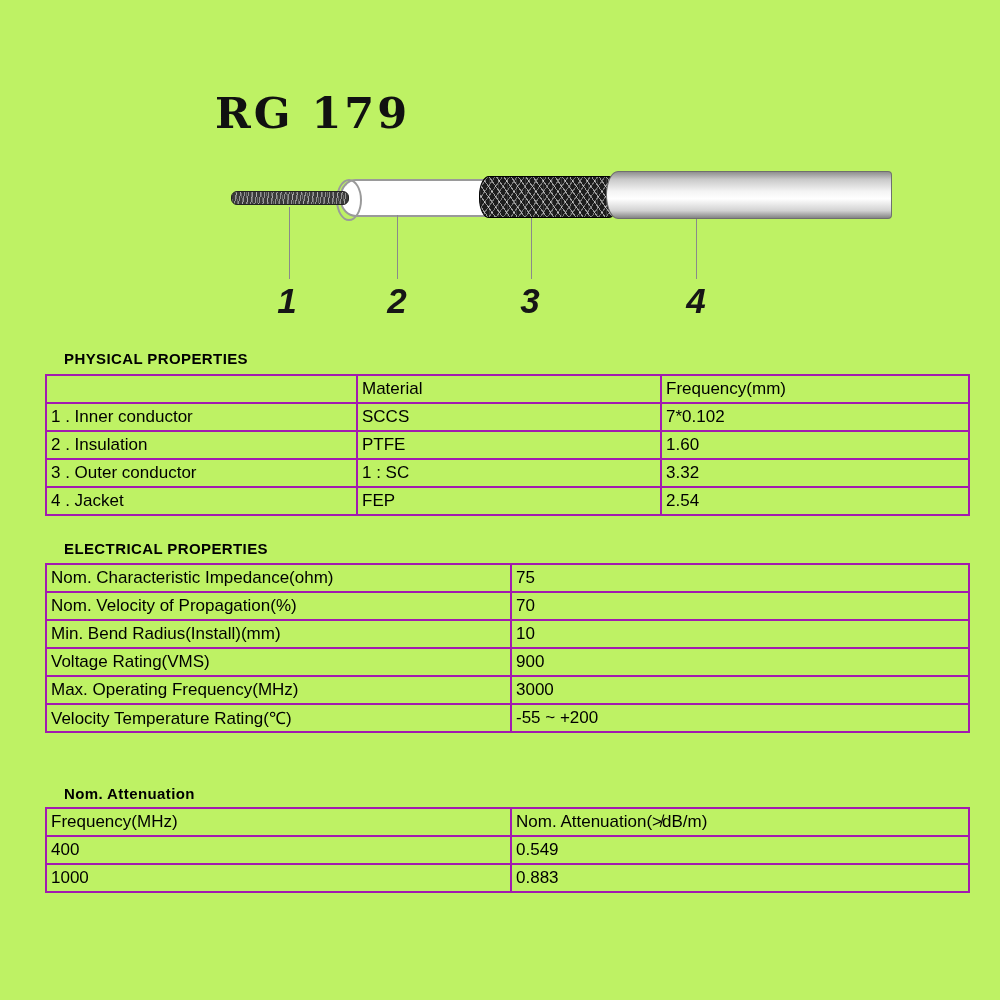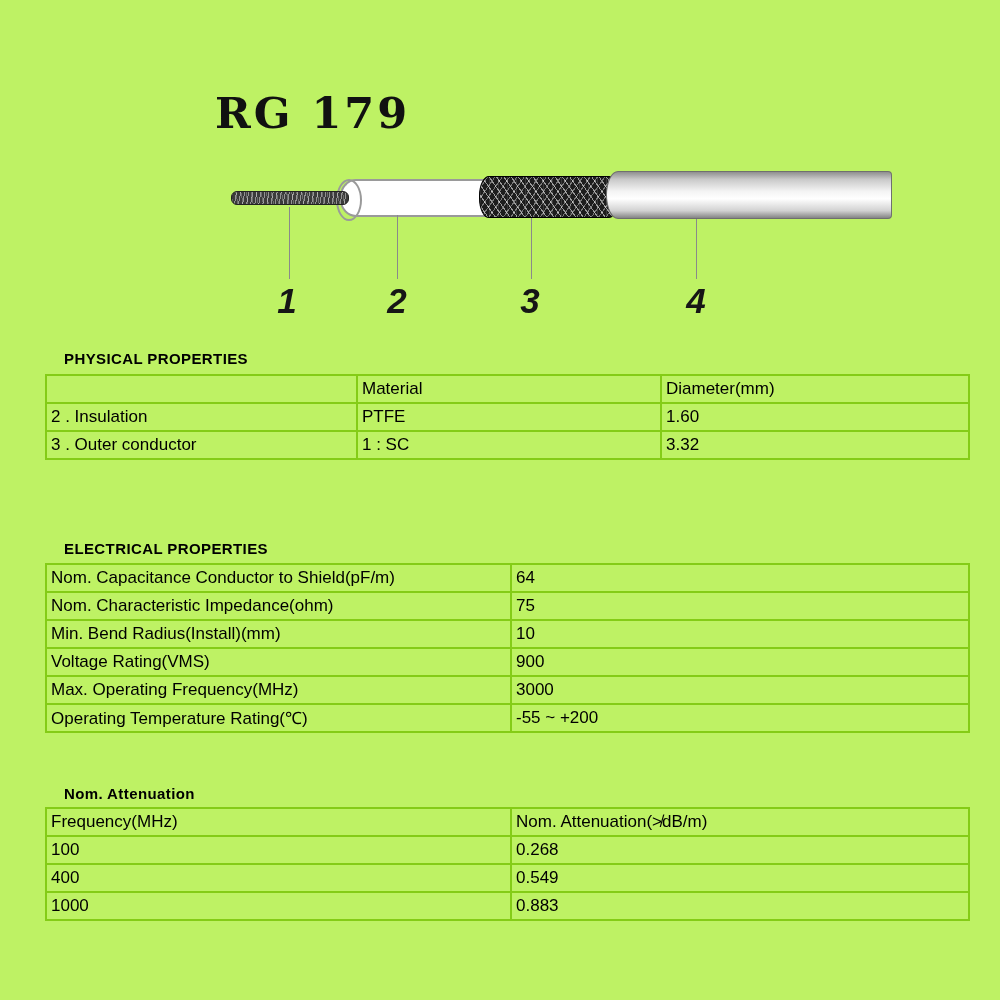--- a/index.html
+++ b/index.html
@@ -49,21 +49,21 @@
 
   
   .sec-heading{position:absolute;left:64px;font-size:15px;font-weight:bold;
       letter-spacing:.4px;color:#000;}
   .h-phys{top:350px;}
   .h-elec{top:540px;text-align:right;}
   .h-atten{top:785px;}
 
   table.spec{position:absolute;left:45px;width:923px;border-collapse:collapse;
       table-layout:fixed;font-size:17px;color:#000;}
-  table.spec th,table.spec td{border:2px solid #84cc16;height:25px;
+  table.spec th,table.spec td{border:2px solid #a21caf;height:25px;
       padding:0 3px 1px 4px;text-align:left;font-weight:normal;
       white-space:nowrap;overflow:hidden;}
   .t-phys{top:374px;}
   .t-elec{top:563px;}
   .t-atten{top:807px;border-radius:26px;}
 </style>
 </head>
 <body>
 
 <div id="page">
@@ -92,89 +92,95 @@
   <table class="spec t-phys">
     <colgroup>
         <col style="width:311px">
         <col style="width:304px">
         <col style="width:308px">
       </colgroup>
     <thead>
       <tr>
         <th></th>
         <th>Material</th>
-        <th>Diameter(mm)</th>
+        <th>Frequency(mm)</th>
       </tr>
     </thead>
     <tbody>
+        <tr>
+          <td>1 . Inner conductor</td>
+          <td>SCCS</td>
+          <td>7*0.102</td>
+        </tr>
         <tr>
           <td>2 . Insulation</td>
           <td>PTFE</td>
           <td>1.60</td>
         </tr>
         <tr>
           <td>3 . Outer conductor</td>
           <td>1 : SC</td>
           <td>3.32</td>
+        </tr>
+        <tr>
+          <td>4 . Jacket</td>
+          <td>FEP</td>
+          <td>2.54</td>
         </tr>
       </tbody>
   </table>
 
   <div class="sec-heading h-elec">ELECTRICAL PROPERTIES</div>
   <table class="spec t-elec">
     <colgroup>
         <col style="width:465px">
         <col style="width:458px">
       </colgroup>
     <tbody>
         <tr>
-          <td>Nom. Capacitance Conductor to Shield(pF/m)</td>
-          <td>64</td>
+          <td>Nom. Characteristic Impedance(ohm)</td>
+          <td>75</td>
         </tr>
         <tr>
-          <td>Nom. Characteristic Impedance(ohm)</td>
-          <td>75</td>
+          <td>Nom. Velocity of Propagation(%)</td>
+          <td>70</td>
         </tr>
         <tr>
           <td>Min. Bend Radius(Install)(mm)</td>
           <td>10</td>
         </tr>
         <tr>
           <td>Voltage Rating(VMS)</td>
           <td>900</td>
         </tr>
         <tr>
           <td>Max. Operating Frequency(MHz)</td>
           <td>3000</td>
         </tr>
         <tr>
-          <td>Operating Temperature Rating(℃)</td>
+          <td>Velocity Temperature Rating(℃)</td>
           <td>-55 ~ +200</td>
         </tr>
       </tbody>
   </table>
 
   <div class="sec-heading h-atten">Nom. Attenuation</div>
   <table class="spec t-atten">
     <colgroup>
         <col style="width:465px">
         <col style="width:458px">
       </colgroup>
     <thead>
       <tr>
         <th>Frequency(MHz)</th>
         <th>Nom. Attenuation(≯dB/m)</th>
       </tr>
     </thead>
     <tbody>
         <tr>
-          <td>100</td>
-          <td>0.268</td>
-        </tr>
-        <tr>
           <td>400</td>
           <td>0.549</td>
         </tr>
         <tr>
           <td>1000</td>
           <td>0.883</td>
         </tr>
       </tbody>
   </table>
 

